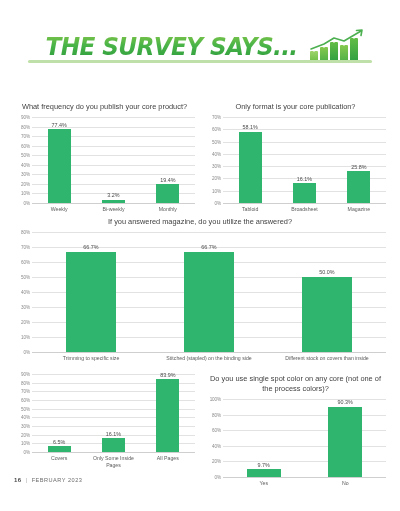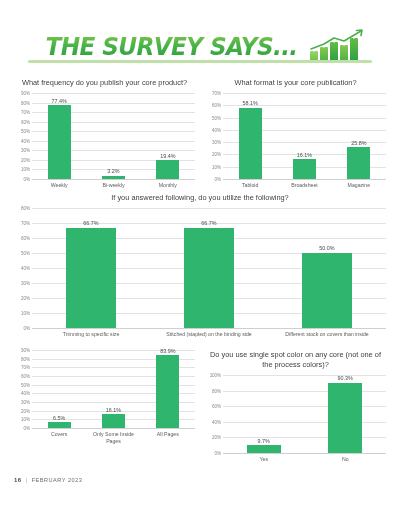--- a/index.html
+++ b/index.html
@@ -24,21 +24,21 @@
     white-space:nowrap;
   }
   .logo{width:56px;height:34px;flex:0 0 auto;}
   .rule{
     position:absolute;left:14px;right:14px;top:60px;height:3px;
     background:#bfe0a8;border-radius:2px;
   }
 
   
   .row{display:flex;gap:10px;}
-  .row.r1{margin-top:0;}
+  .row.r1{margin-top:24px;}
   .card{flex:1 1 0;min-width:0;}
   .card.wide{flex:1 1 100%;}
 
   .ctitle{
     text-align:center;font-size:7.4px;line-height:1.35;color:#3f3f3f;
     margin:0 0 5px 0;padding:0 4px;font-weight:normal;
   }
 
   
   .plot{position:relative;box-sizing:border-box;}
@@ -157,21 +157,21 @@
             </div>
           </div>
           <div class="xlabels">
             <div class="xlab">Weekly</div>
             <div class="xlab">Bi-weekly</div>
             <div class="xlab">Monthly</div>
           </div>
         </div>
     </div>
     <div class="card">
-      <div class="ctitle">What format is your core publication?</div>
+      <div class="ctitle">Only format is your core publication?</div>
       <div class="plot" style="height:86px">
           <div class="ylabels">
             <div class="ylab" style="top: 100%;">0%</div>
             <div class="ylab" style="top: 85.7143%;">10%</div>
             <div class="ylab" style="top: 71.4286%;">20%</div>
             <div class="ylab" style="top: 57.1429%;">30%</div>
             <div class="ylab" style="top: 42.8571%;">40%</div>
             <div class="ylab" style="top: 28.5714%;">50%</div>
             <div class="ylab" style="top: 14.2857%;">60%</div>
             <div class="ylab" style="top: 0%;">70%</div>
@@ -207,21 +207,21 @@
             <div class="xlab">Tabloid</div>
             <div class="xlab">Broadsheet</div>
             <div class="xlab">Magazine</div>
           </div>
         </div>
     </div>
   </div>
 
   <div class="row r2" style="margin-top:14px">
     <div class="card wide">
-      <div class="ctitle">If you answered following, do you utilize the following?</div>
+      <div class="ctitle">If you answered magazine, do you utilize the answered?</div>
       <div class="plot" style="height:120px">
           <div class="ylabels">
             <div class="ylab" style="top: 100%;">0%</div>
             <div class="ylab" style="top: 87.5%;">10%</div>
             <div class="ylab" style="top: 75%;">20%</div>
             <div class="ylab" style="top: 62.5%;">30%</div>
             <div class="ylab" style="top: 50%;">40%</div>
             <div class="ylab" style="top: 37.5%;">50%</div>
             <div class="ylab" style="top: 25%;">60%</div>
             <div class="ylab" style="top: 12.5%;">70%</div>

